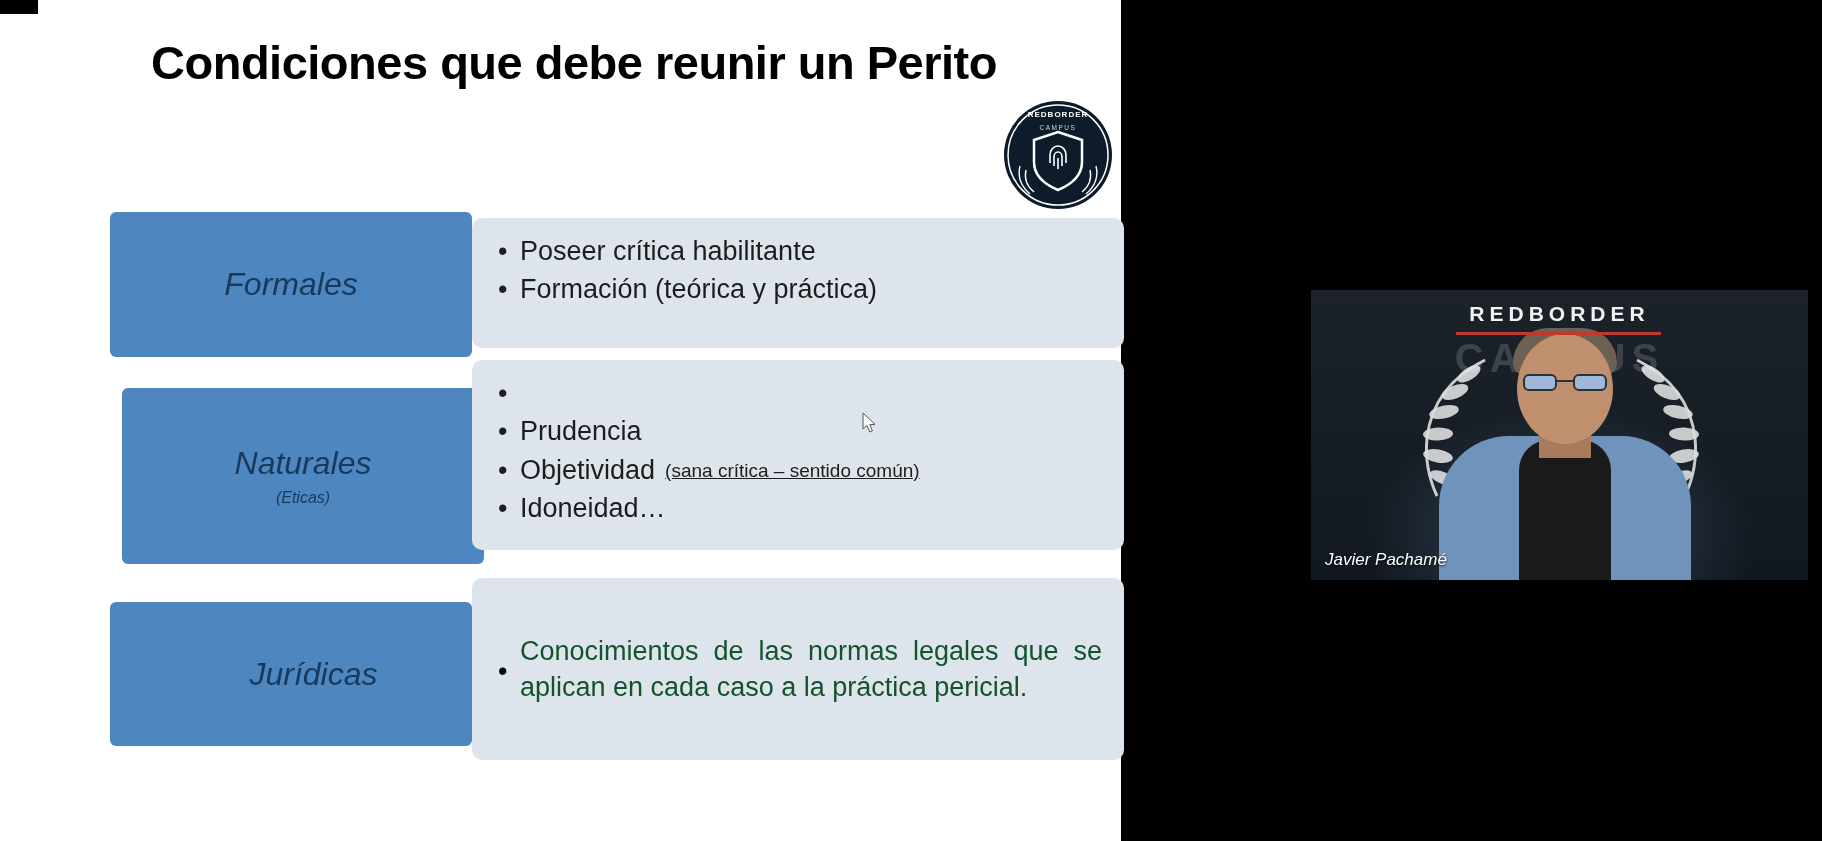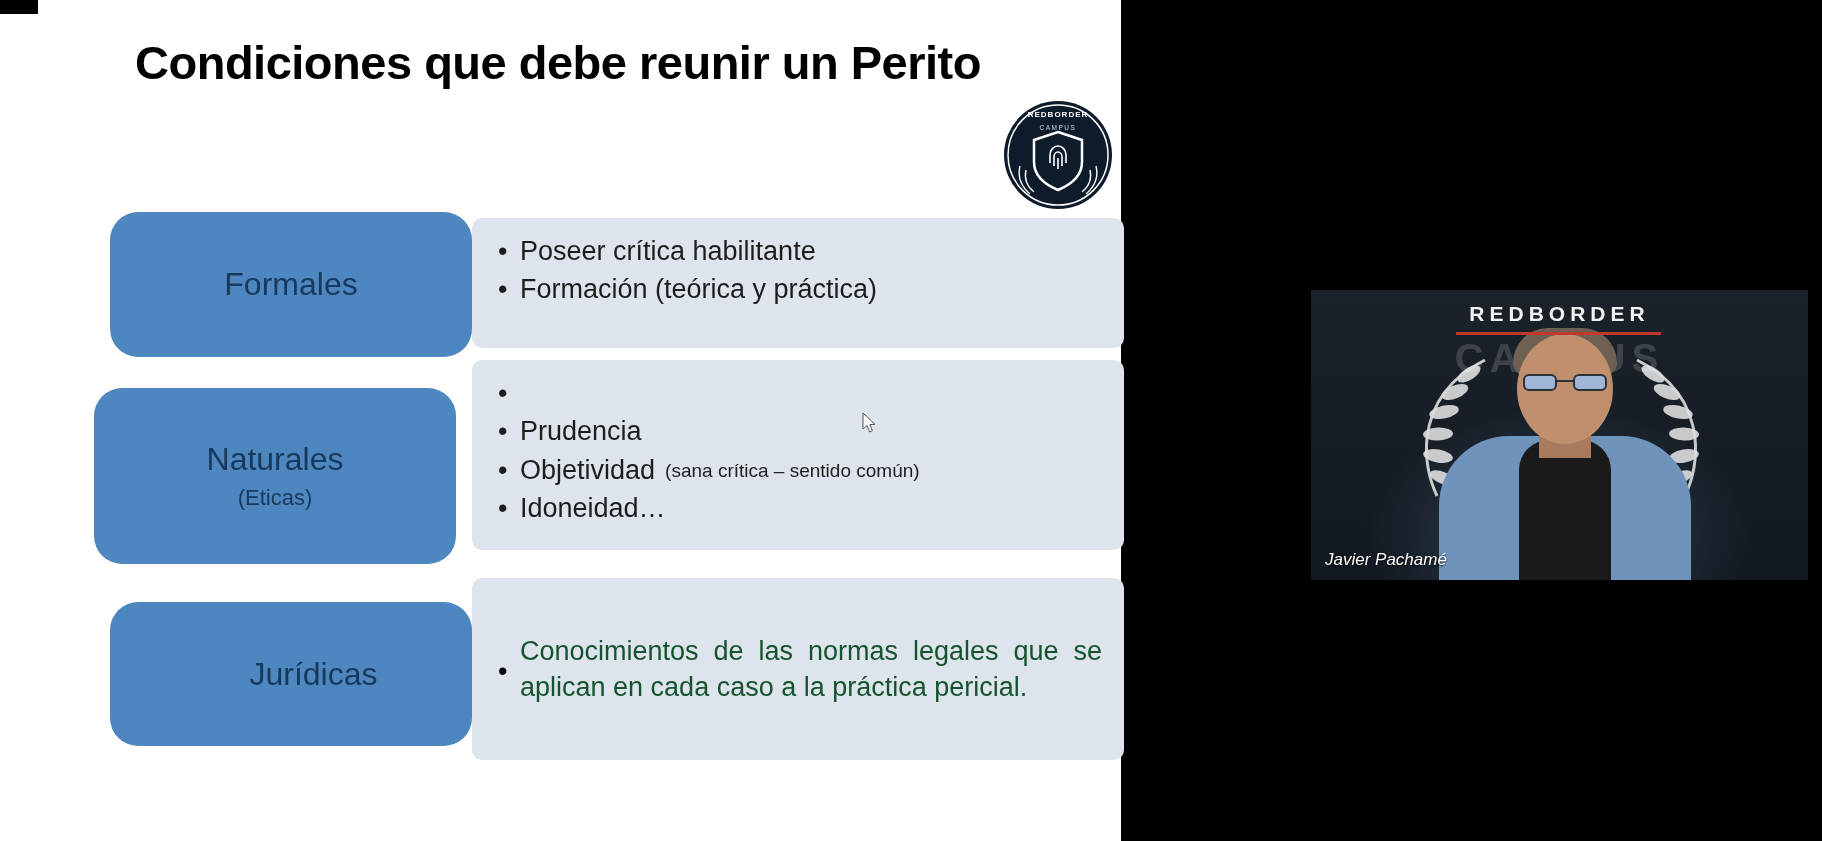--- a/index.html
+++ b/index.html
@@ -40,21 +40,21 @@
     left: 38px;
     top: 0;
     width: 1083px;
     height: 827px;
     background: #fff;
   }
 
   
   #slide-title {
     position: absolute;
-    left: 20px;
+    left: 36px;
     top: 32px;
     width: 1000px;
     text-align: center;
     font-size: 47px;
     font-weight: bold;
     color: #000;
     line-height: 1.32;
     letter-spacing: -0.5px;
   }
 
@@ -63,30 +63,31 @@
     position: absolute;
     left: 960px;
     top: 100px;
     width: 120px;
     height: 110px;
   }
 
   .cat-box {
     position: absolute;
     background: #4e87bf;
-    border-radius: 28px;
+    border-radius: 6px;
     color: #18375c;
     display: flex;
     flex-direction: column;
     align-items: center;
     justify-content: center;
     text-align: center;
+    font-style: italic;
   }
   .cat-label { font-size: 32px; color: #17395e; line-height: 1.15; }
-  .cat-sub { font-size: 22px; color: #17395e; margin-top: 8px; }
+  .cat-sub { font-size: 16px; color: #17395e; margin-top: 8px; }
 
   .content-box {
     position: absolute;
     background: #dde4ec;
     border-radius: 10px;
     padding: 14px 22px 14px 26px;
   }
   .bullet-line {
     font-size: 27px;
     color: #1d1d1d;
@@ -108,21 +109,21 @@
     line-height: 1.34;
     text-align: justify;
     text-justify: inter-word;
   }
 
   
   #row1-cat { left: 72px; top: 212px; width: 362px; height: 145px; }
   #row1-content { left: 434px; top: 218px; width: 652px; height: 130px; }
 
   
-  #row2-cat { left: 56px; top: 388px; width: 362px; height: 176px; }
+  #row2-cat { left: 84px; top: 388px; width: 362px; height: 176px; }
   #row2-content { left: 434px; top: 360px; width: 652px; height: 190px; }
 
   
   #row3-cat { left: 72px; top: 602px; width: 362px; height: 144px; padding-left: 45px; }
   #row3-content { left: 434px; top: 578px; width: 652px; height: 182px; }
 
   
   #cursor {
     position: absolute;
     left: 862px;
@@ -306,21 +307,21 @@
         <div class="bullet-line">
           <span class="bullet-dot">•</span>
         </div>
         <div class="bullet-line">
           <span class="bullet-dot">•</span>
           <span>Prudencia</span>
         </div>
         <div class="bullet-line">
           <span class="bullet-dot">•</span>
           <span>Objetividad</span>
-          <span class="small-note" style="margin-left:10px; align-self:flex-end; padding-bottom:4px;">(sana crítica – sentido común)</span>
+          <span class="small-note" style="margin-left:10px; align-self:flex-end; padding-bottom:4px;text-decoration:underline;">(sana crítica – sentido común)</span>
         </div>
         <div class="bullet-line">
           <span class="bullet-dot">•</span>
           <span>Idoneidad…</span>
         </div>
       </div>
 
       <div class="cat-box" id="row3-cat">
         <div class="cat-label">Jurídicas</div>
       </div>

